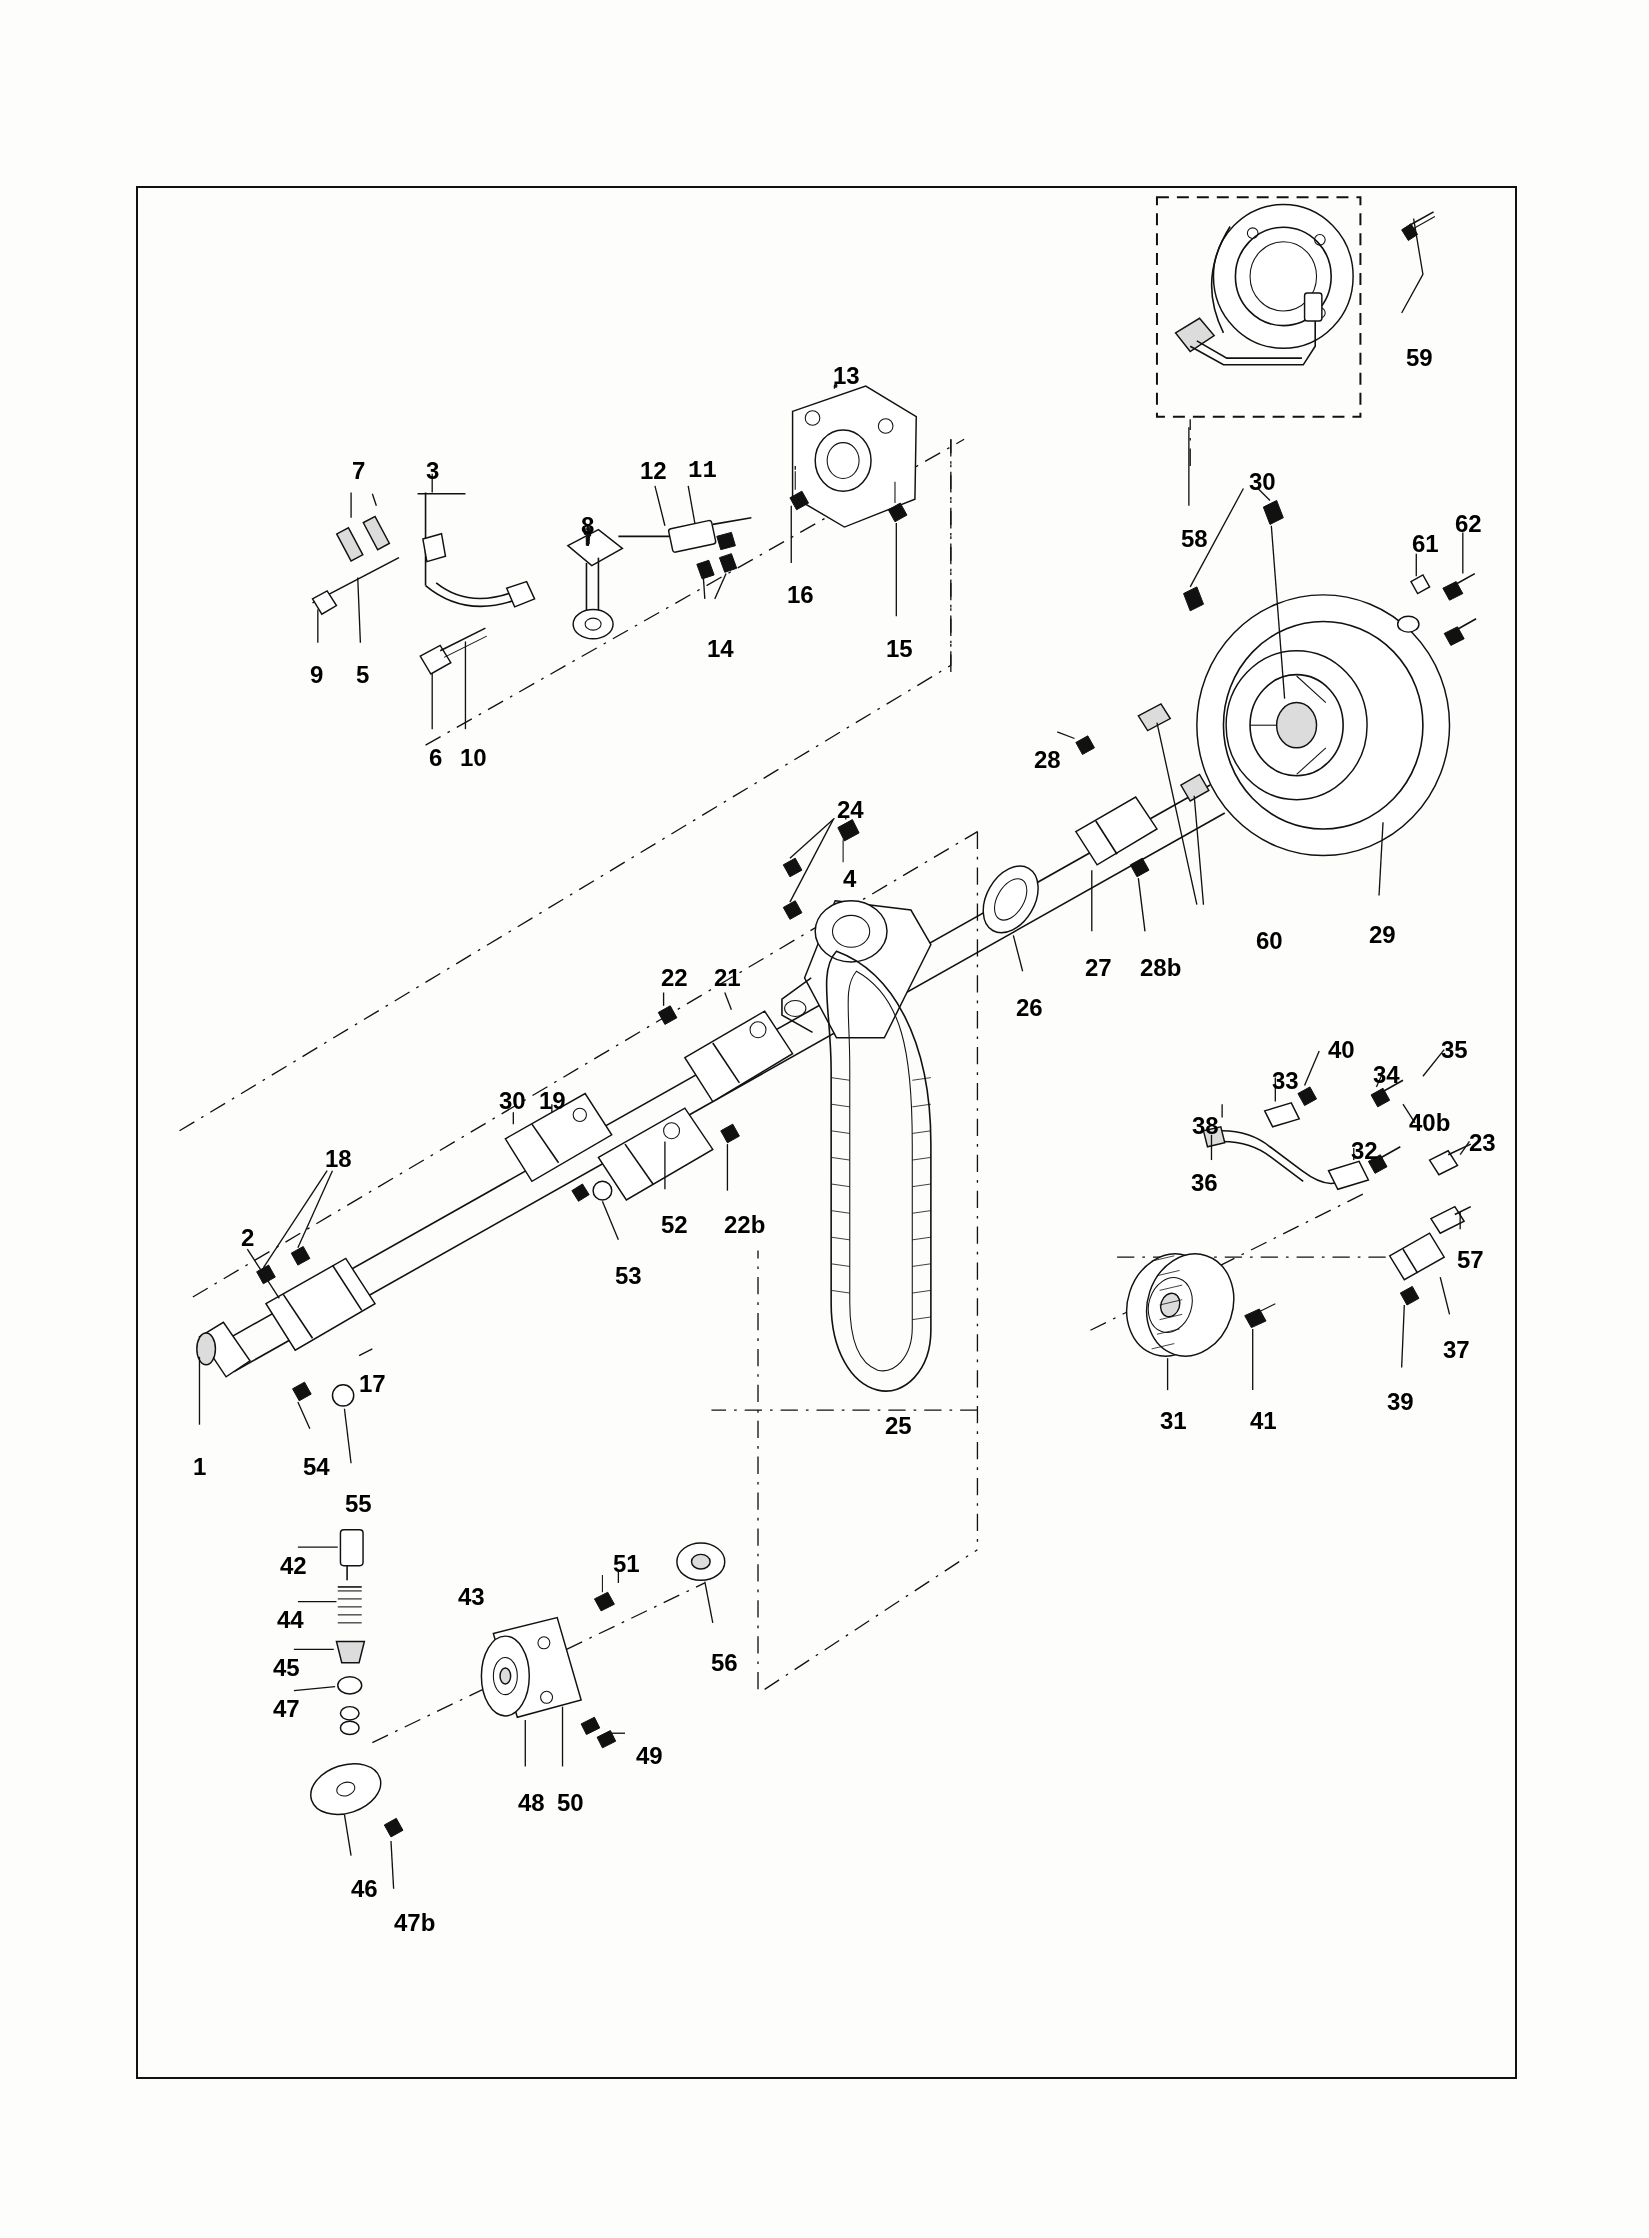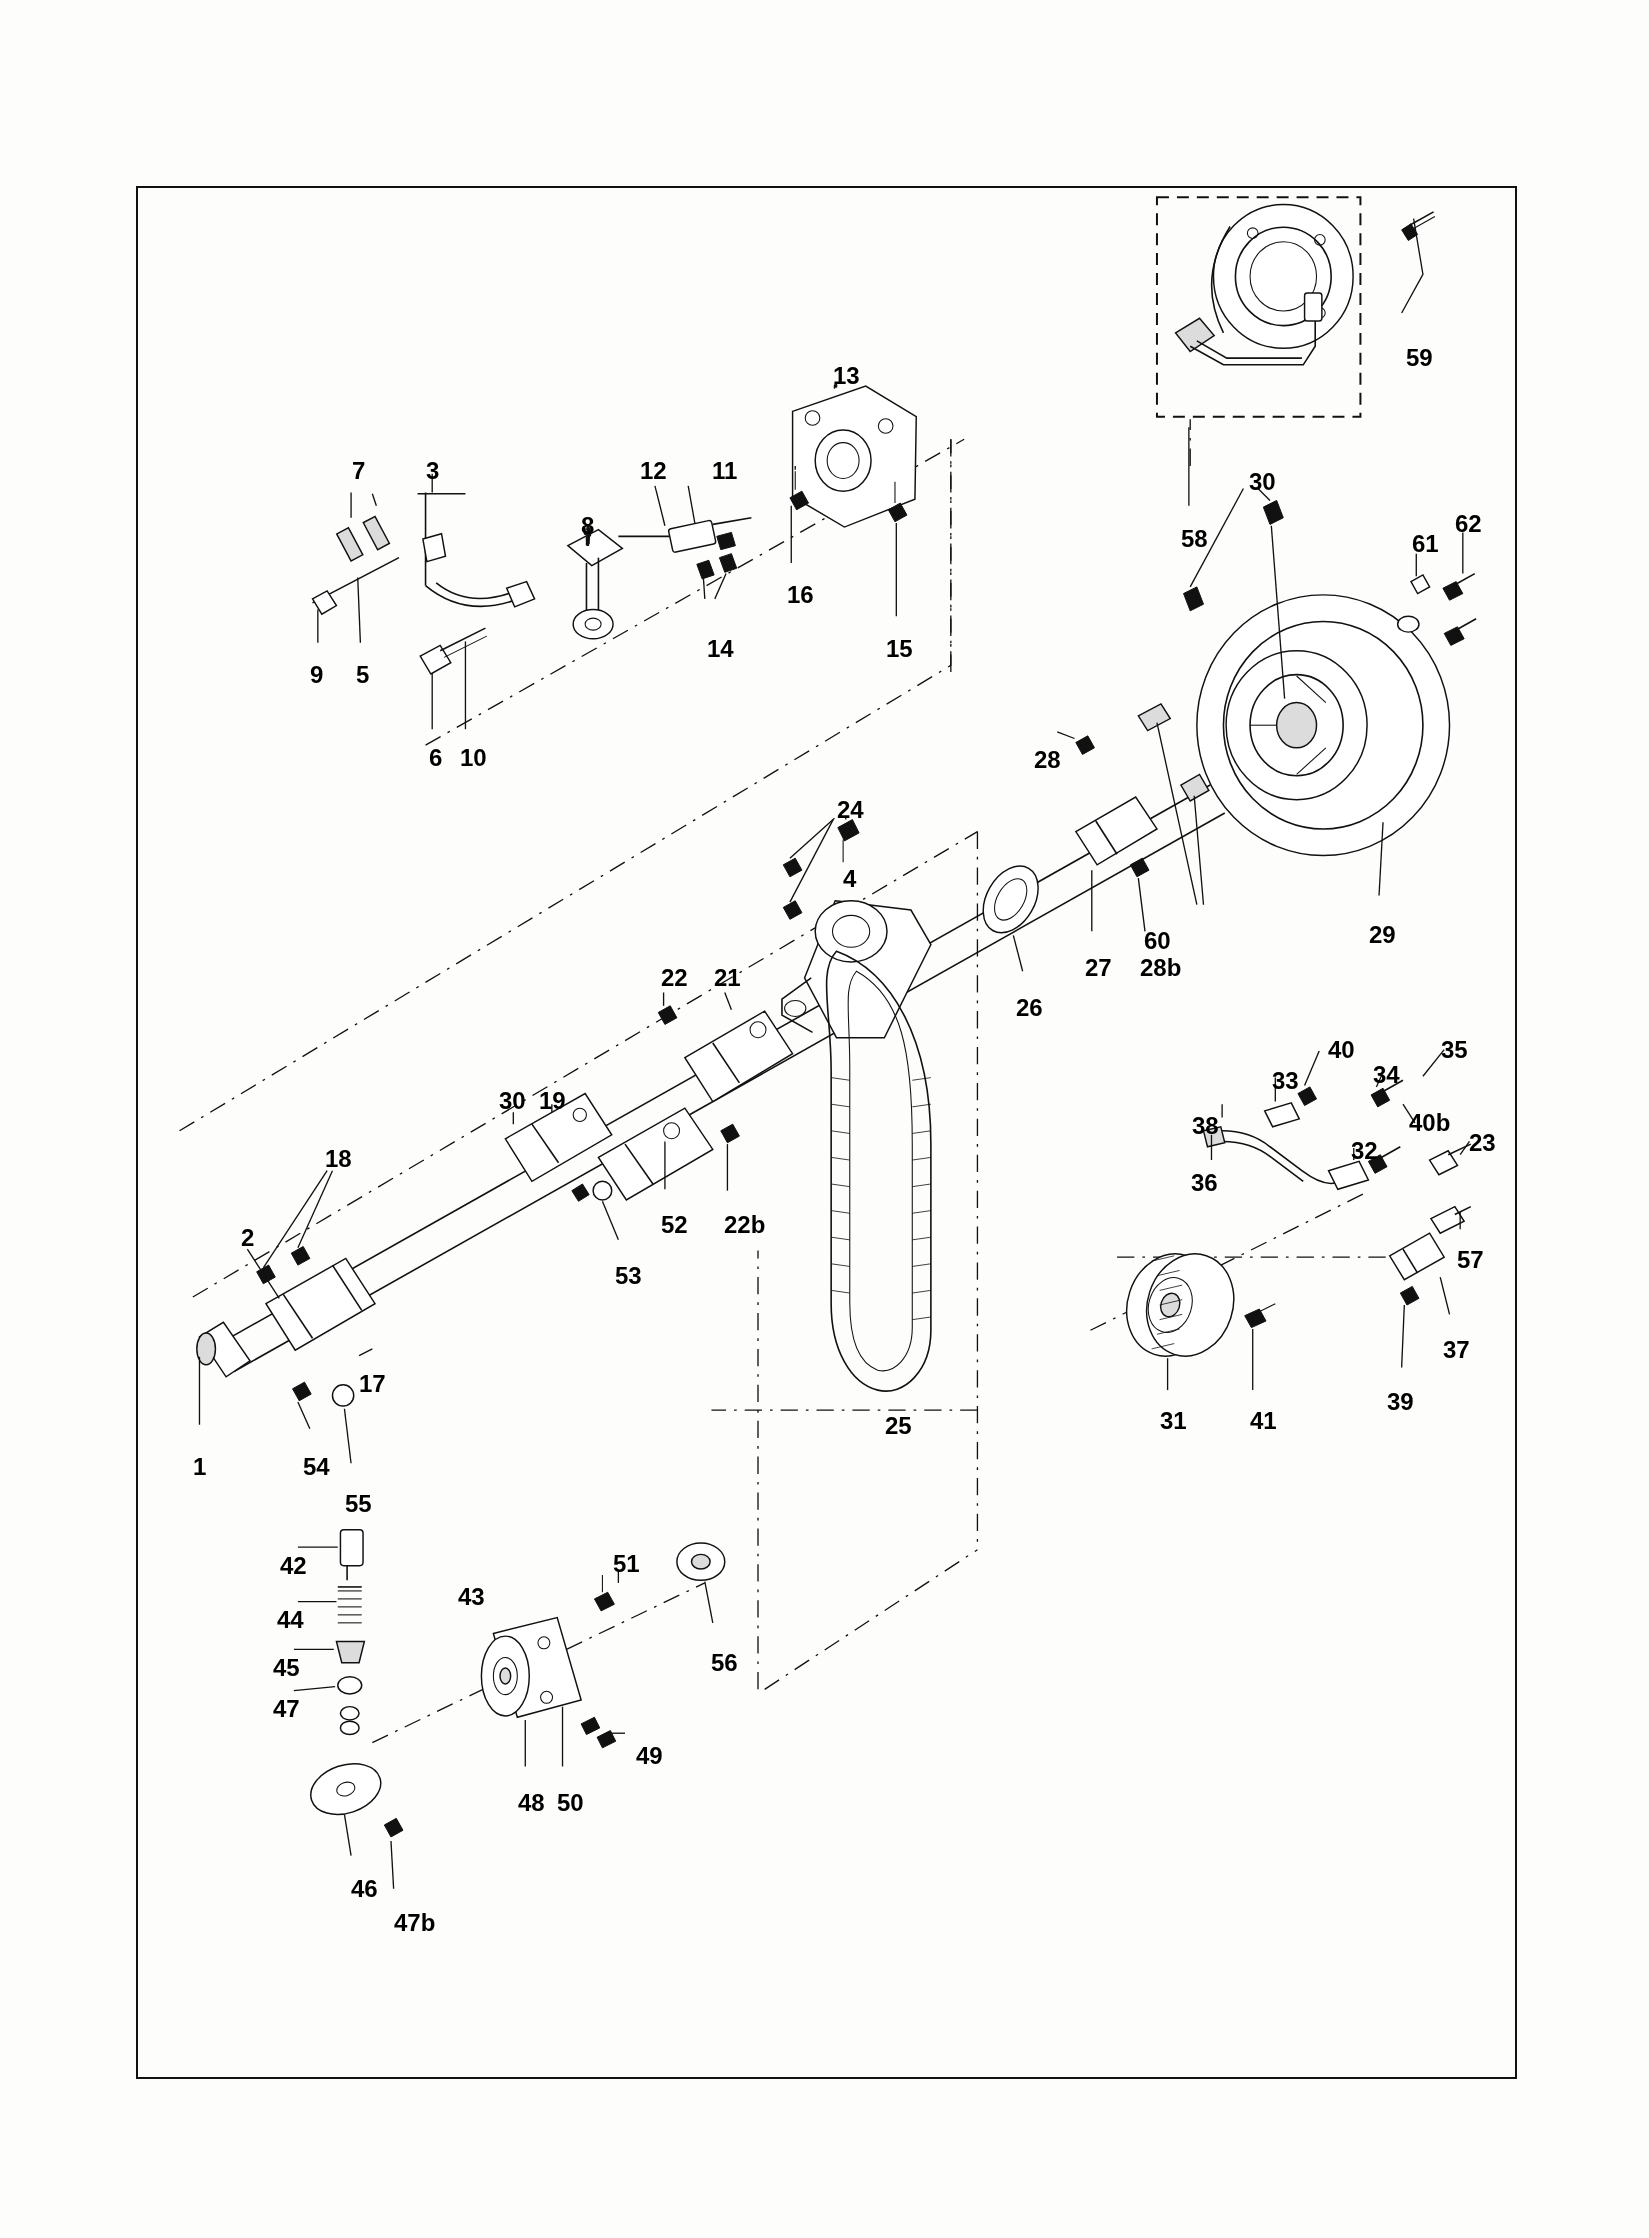--- a/index.html
+++ b/index.html
@@ -481,21 +481,21 @@
   <div class="num" style="left:193px;top:1455px;">1</div>
   <div class="num" style="left:241px;top:1226px;">2</div>
   <div class="num" style="left:426px;top:459px;">3</div>
   <div class="num" style="left:843px;top:867px;">4</div>
   <div class="num" style="left:356px;top:663px;">5</div>
   <div class="num" style="left:429px;top:746px;">6</div>
   <div class="num" style="left:352px;top:459px;">7</div>
   <div class="num" style="left:581px;top:514px;">8</div>
   <div class="num" style="left:310px;top:663px;">9</div>
   <div class="num" style="left:460px;top:746px;">10</div>
-  <div class="num" style="left:712px;top:459px;">11</div>
+  <div class="num" style="left:688px;top:459px;font-family:Liberation Mono, monospace;">11</div>
   <div class="num" style="left:640px;top:459px;">12</div>
   <div class="num" style="left:833px;top:364px;">13</div>
   <div class="num" style="left:707px;top:637px;">14</div>
   <div class="num" style="left:886px;top:637px;">15</div>
   <div class="num" style="left:787px;top:583px;">16</div>
   <div class="num" style="left:359px;top:1372px;">17</div>
   <div class="num" style="left:325px;top:1147px;">18</div>
   <div class="num" style="left:539px;top:1089px;">19</div>
   <div class="num" style="left:499px;top:1089px;">30</div>
   <div class="num" style="left:714px;top:966px;">21</div>
@@ -534,18 +534,18 @@
   <div class="num" style="left:557px;top:1791px;">50</div>
   <div class="num" style="left:613px;top:1552px;">51</div>
   <div class="num" style="left:661px;top:1213px;">52</div>
   <div class="num" style="left:615px;top:1264px;">53</div>
   <div class="num" style="left:303px;top:1455px;">54</div>
   <div class="num" style="left:345px;top:1492px;">55</div>
   <div class="num" style="left:711px;top:1651px;">56</div>
   <div class="num" style="left:1457px;top:1248px;">57</div>
   <div class="num" style="left:1181px;top:527px;">58</div>
   <div class="num" style="left:1406px;top:346px;">59</div>
-  <div class="num" style="left:1144px;top:929px;">60</div>
+  <div class="num" style="left:1256px;top:929px;">60</div>
   <div class="num" style="left:1412px;top:532px;">61</div>
   <div class="num" style="left:1455px;top:512px;">62</div>
 
 </div>
 
 
 </body></html>

